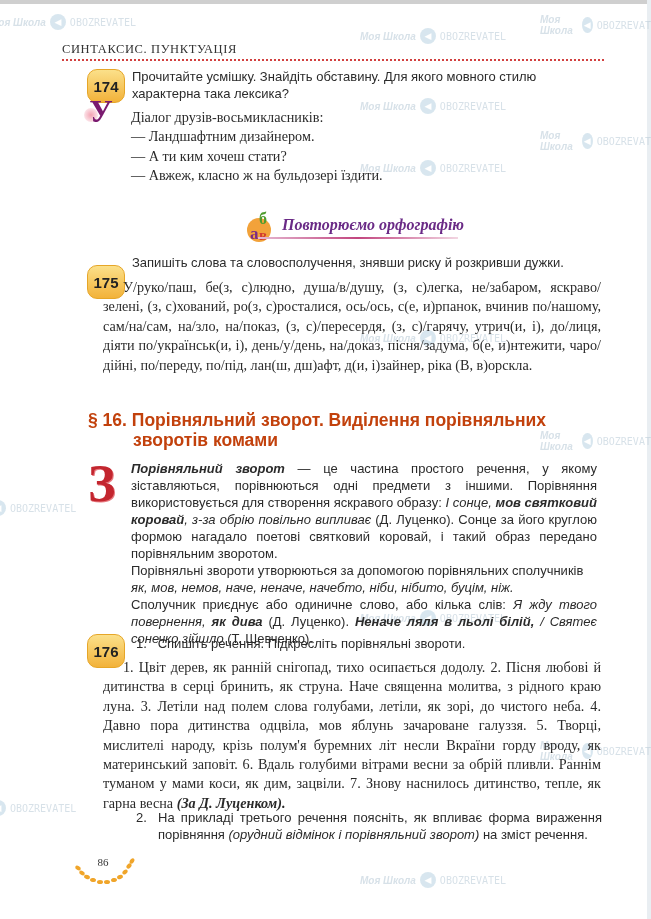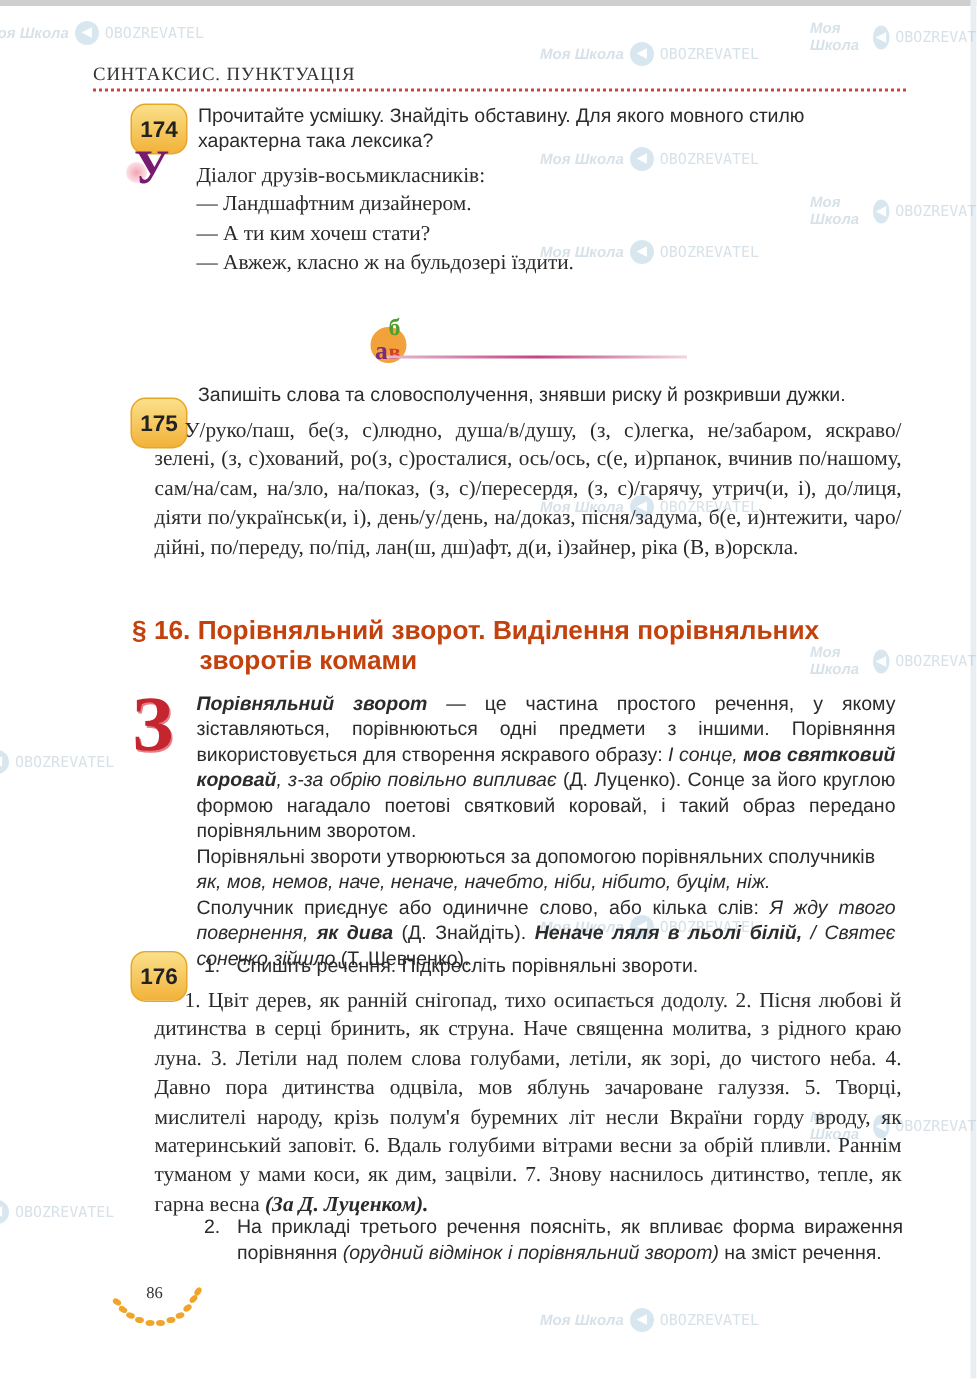--- a/index.html
+++ b/index.html
@@ -174,41 +174,42 @@
     <div>— А ти ким хочеш стати?</div>
     <div>— Авжеж, класно ж на бульдозері їздити.</div>
   </div>
 
   <div class="ortho-icon">
     <div class="circle"></div>
     <span class="b">б</span>
     <span class="a">а</span>
     <span class="v">в</span>
   </div>
+  <div class="ortho-title">Повторюємо орфографію</div>
   <div class="ortho-rule"></div>
 
   <div class="badge" style="left:87px;top:253px;margin-top:12px;">175</div>
   <div class="task-text sans" style="left:132px;top:254px;width:470px;">Запишіть слова та словосполучення, знявши риску й розкривши дужки.</div>
 
   <div class="ex-text serif indent" style="top:278px;">У/руко/паш, бе(з, с)людно, душа/в/душу, (з, с)легка, не/забаром, яскраво/зелені, (з, с)хований, ро(з, с)росталися, ось/ось, с(е, и)рпанок, вчинив по/нашому, сам/на/сам, на/зло, на/показ, (з, с)/пересердя, (з, с)/гарячу, утрич(и, і), до/лиця, діяти по/українськ(и, і), день/у/день, на/доказ, пісня/задума, б(е, и)нтежити, чаро/дійні, по/переду, по/під, лан(ш, дш)афт, д(и, і)зайнер, ріка (В, в)орскла.</div>
 
   <div class="section-title">
     <span>§ 16.</span> <span>Порівняльний зворот. Виділення порівняльних</span>
     <span class="l2">зворотів комами</span>
   </div>
 
   <div class="z-icon">З</div>
   <div class="rule-box sans">
     <p style="text-align:justify;">
       <span class="b i">Порівняльний зворот</span><span> — це частина простого речення, у якому зіставляються, порівнюються одні предмети з іншими. Порівняння використовується для створення яскравого образу: </span><span class="i">І сонце, </span><span class="b i">мов святковий коровай</span><span class="i">, з-за обрію повільно випливає</span><span> (Д. Луценко). Сонце за його круглою формою нагадало поетові святковий коровай, і такий образ передано порівняльним зворотом.</span>
     </p>
     <p>Порівняльні звороти утворюються за допомогою порівняльних сполучників</p>
     <p class="i">як, мов, немов, наче, неначе, начебто, ніби, нібито, буцім, ніж.</p>
     <p style="text-align:justify;">
-      <span>Сполучник приєднує або одиничне слово, або кілька слів: </span><span class="i">Я жду твого повернення, </span><span class="b i">як дива</span><span> (Д. Знайдіть). </span><span class="b i">Неначе ляля в льолі білій,</span><span class="i"> / Святеє сонечко зійшло</span><span> (Т. Шевченко).</span>
+      <span>Сполучник приєднує або одиничне слово, або кілька слів: </span><span class="i">Я жду твого повернення, </span><span class="b i">як дива</span><span> (Д. Луценко). </span><span class="b i">Неначе ляля в льолі білій,</span><span class="i"> / Святеє сонечко зійшло</span><span> (Т. Шевченко).</span>
     </p>
   </div>
 
   <div class="badge" style="left:87px;top:634px;">176</div>
   <div class="task-text sans" style="left:136px;top:635px;width:470px;">
     <span>1.</span>&nbsp;&nbsp;&nbsp;<span>Спишіть речення. Підкресліть порівняльні звороти.</span>
   </div>
 
   <div class="ex-text serif indent" style="top:658px;">
     <span>1. Цвіт дерев, як ранній снігопад, тихо осипається додолу. 2. Пісня любові й дитинства в серці бринить, як струна. Наче священна молитва, з рідного краю луна. 3. Летіли над полем слова голубами, летіли, як зорі, до чистого неба. 4. Давно пора дитинства одцвіла, мов яблунь зачароване галуззя. 5. Творці, мислителі народу, крізь полум'я буремних літ несли Вкраїни горду вроду, як материнський заповіт. 6. Вдаль голубими вітрами весни за обрій пливли. Раннім туманом у мами коси, як дим, зацвіли. 7. Знову наснилось дитинство, тепле, як гарна весна </span><span class="b i">(За Д. Луценком).</span>

